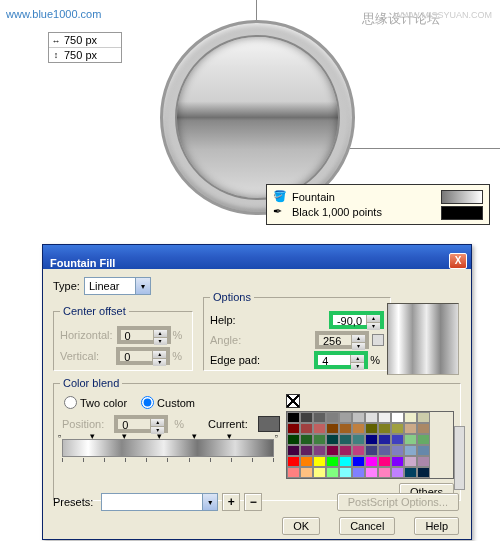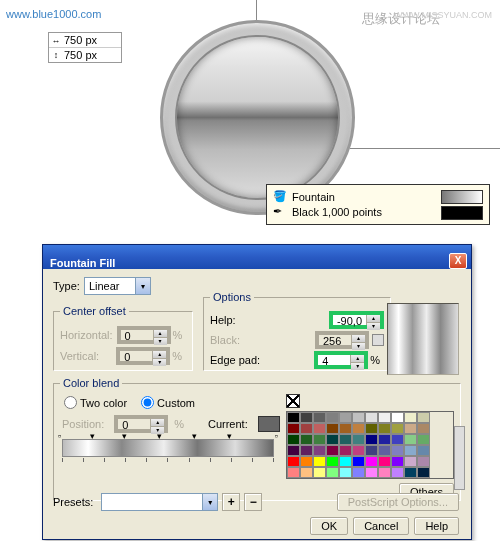--- a/index.html
+++ b/index.html
@@ -61,21 +61,21 @@
 .none-sw{width:14px;height:14px;border:1px solid #333;background:linear-gradient(45deg,transparent 45%,#000 45%,#000 55%,transparent 55%),linear-gradient(-45deg,transparent 45%,#000 45%,#000 55%,transparent 55%);background-color:#fff}
 .grid{display:grid;grid-template-columns:repeat(11,13px);grid-auto-rows:11px;gap:0;border:1px solid #666}
 .grid div{border:1px solid #888}
 .scrollv{position:absolute;right:-11px;top:15px;width:11px;height:64px;background:#ddd;border:1px solid #999}
 .others-row{text-align:right;margin-top:4px}
 .btn{display:inline-block;background:#ece9d8;border:1px solid #aca899;border-radius:2px;padding:2px 10px;box-shadow:inset 1px 1px 0 #fff}
 .btn.dis{color:#aca899}
 .presets-row{position:absolute;bottom:30px;left:10px;display:flex;align-items:center;gap:4px}
 .sqbtn{width:18px;height:18px;border:1px solid #aca899;background:#ece9d8;display:inline-flex;align-items:center;justify-content:center;font-size:12px;font-weight:bold;box-shadow:inset 1px 1px 0 #fff}
 .ps-opt{position:absolute;bottom:30px;right:12px}
-.btnrow{position:absolute;bottom:6px;right:12px;display:flex;gap:5px}
+.btnrow{position:absolute;bottom:6px;right:12px;display:flex;gap:19px}
 .lock-ico{width:12px;height:12px;border:1px solid #888;display:inline-block;margin-left:3px;background:#ddd}
 </style>
 </head>
 <body>
 
 <div class="url">www.blue1000.com</div>
 <div class="wm1">思缘设计论坛</div>
 <div class="wm2">WWW.MISSYUAN.COM</div>
 
 <div class="dims">
@@ -160,21 +160,21 @@
           <span class="lbl">Help:</span>
         <span class="spin">
             <span class="v">-90,0</span>
             <span class="arrs">
               <div>▴</div>
               <div>▾</div>
             </span>
           </span>
       </div>
       <div class="r">
-          <span class="lbl dis">Black:</span>
+          <span class="lbl dis">Angle:</span>
         <span style="display:flex;align-items:center">
             <span class="spin dis">
               <span class="v">256</span>
               <span class="arrs">
                 <div>▴</div>
                 <div>▾</div>
               </span>
             </span>
             <span class="lock-ico"></span>
           </span>

